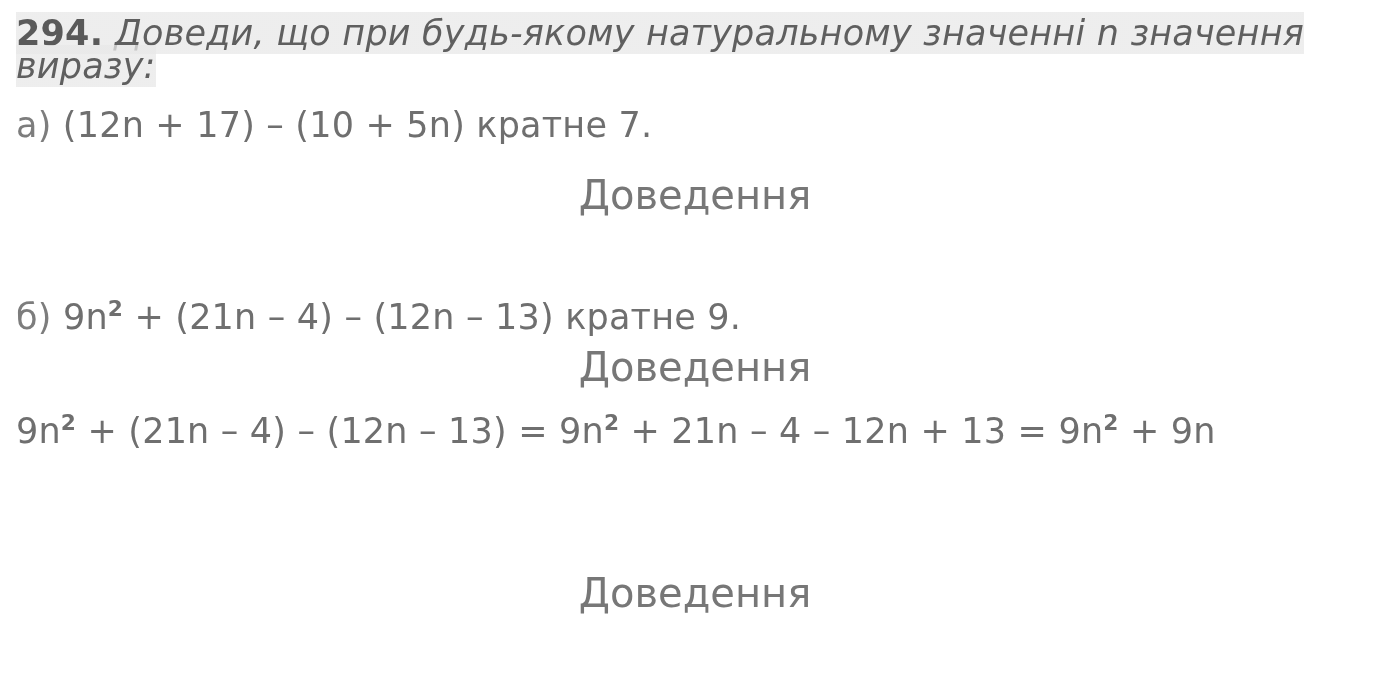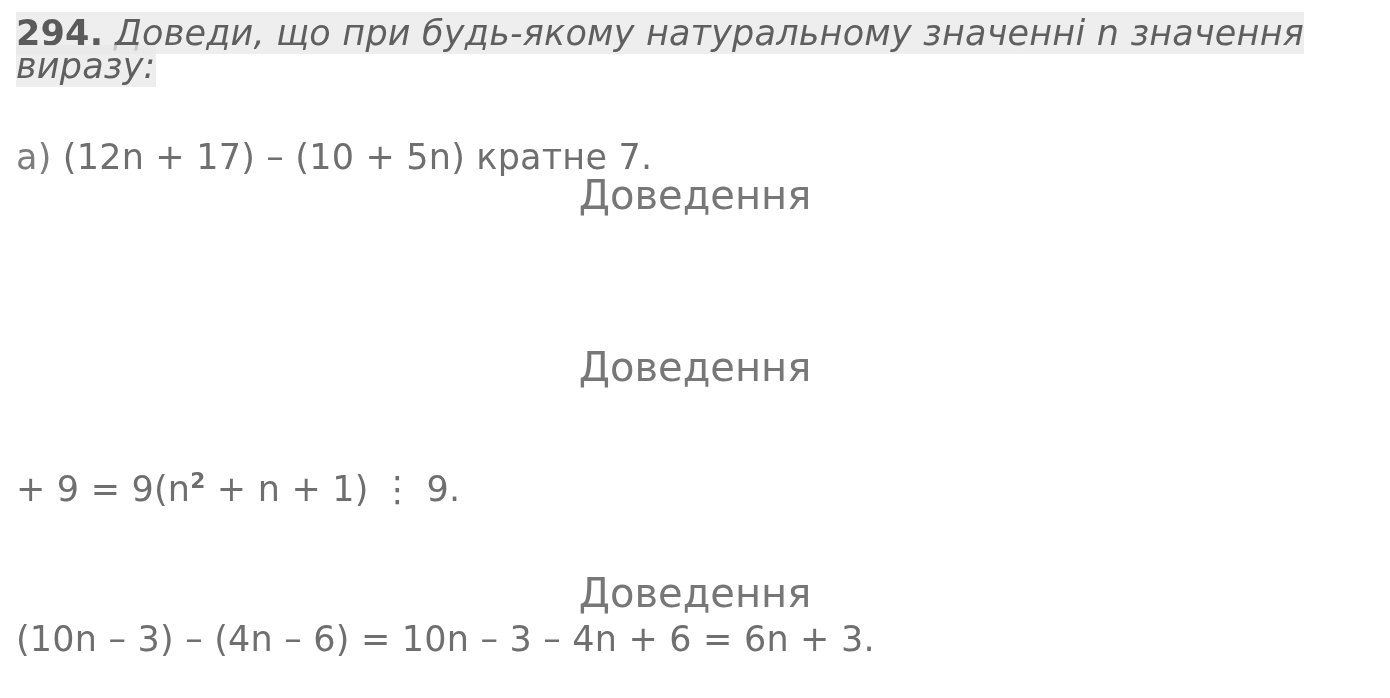--- a/index.html
+++ b/index.html
@@ -54,21 +54,21 @@
   .item-label {
     color: #7d7d7d;
   }
   sup {
     font-size: 0.62em;
     vertical-align: super;
     font-weight: bold;
   }
   .l1 { top: 12px; }
   .l2 { top: 45px; }
-  .l3 { top: 136px; }
+  .l3 { top: 104px; }
   .l4 { top: 174px; }
   .l5 { top: 230px; }
   .l6 { top: 288px; }
   .l7 { top: 346px; }
   .l8 { top: 402px; }
   .l9 { top: 460px; }
   .l10 { top: 518px; }
   .l11 { top: 572px; }
   .l12 { top: 618px; }
 </style>
@@ -87,26 +87,29 @@
   </div>
 
   <div class="line l3">
     <span class="item-label">а)</span>
     <span>(12n + 17) – (10 + 5n) кратне 7.</span>
   </div>
 
   <div class="centered l4">Доведення</div>
 
 
+  <div class="line l6">
+    <span class="item-label">б)</span>
+    <span>9n</span><sup>2</sup><span> + (21n – 4) – (12n – 13) кратне 9.</span>
+  </div>
 
   <div class="centered l7">Доведення</div>
 
+  <div class="line l8">
+    <span>9n</span><sup>2</sup><span> + (21n – 4) – (12n – 13) = 9n</span><sup>2</sup><span> + 21n – 4 – 12n + 13 = 9n</span><sup>2</sup><span> + 9n</span>
+  </div>
 
-  <div class="line l9">
-    <span>+ 9 = 9(n</span><sup>2</sup><span> + n + 1) ⋮ 9.</span>
-  </div>
 
 
   <div class="centered l11">Доведення</div>
 
-  <div class="line l12">(10n – 3) – (4n – 6) = 10n – 3 – 4n + 6 = 6n + 3.</div>
 
 </div>
 
 </body></html>

